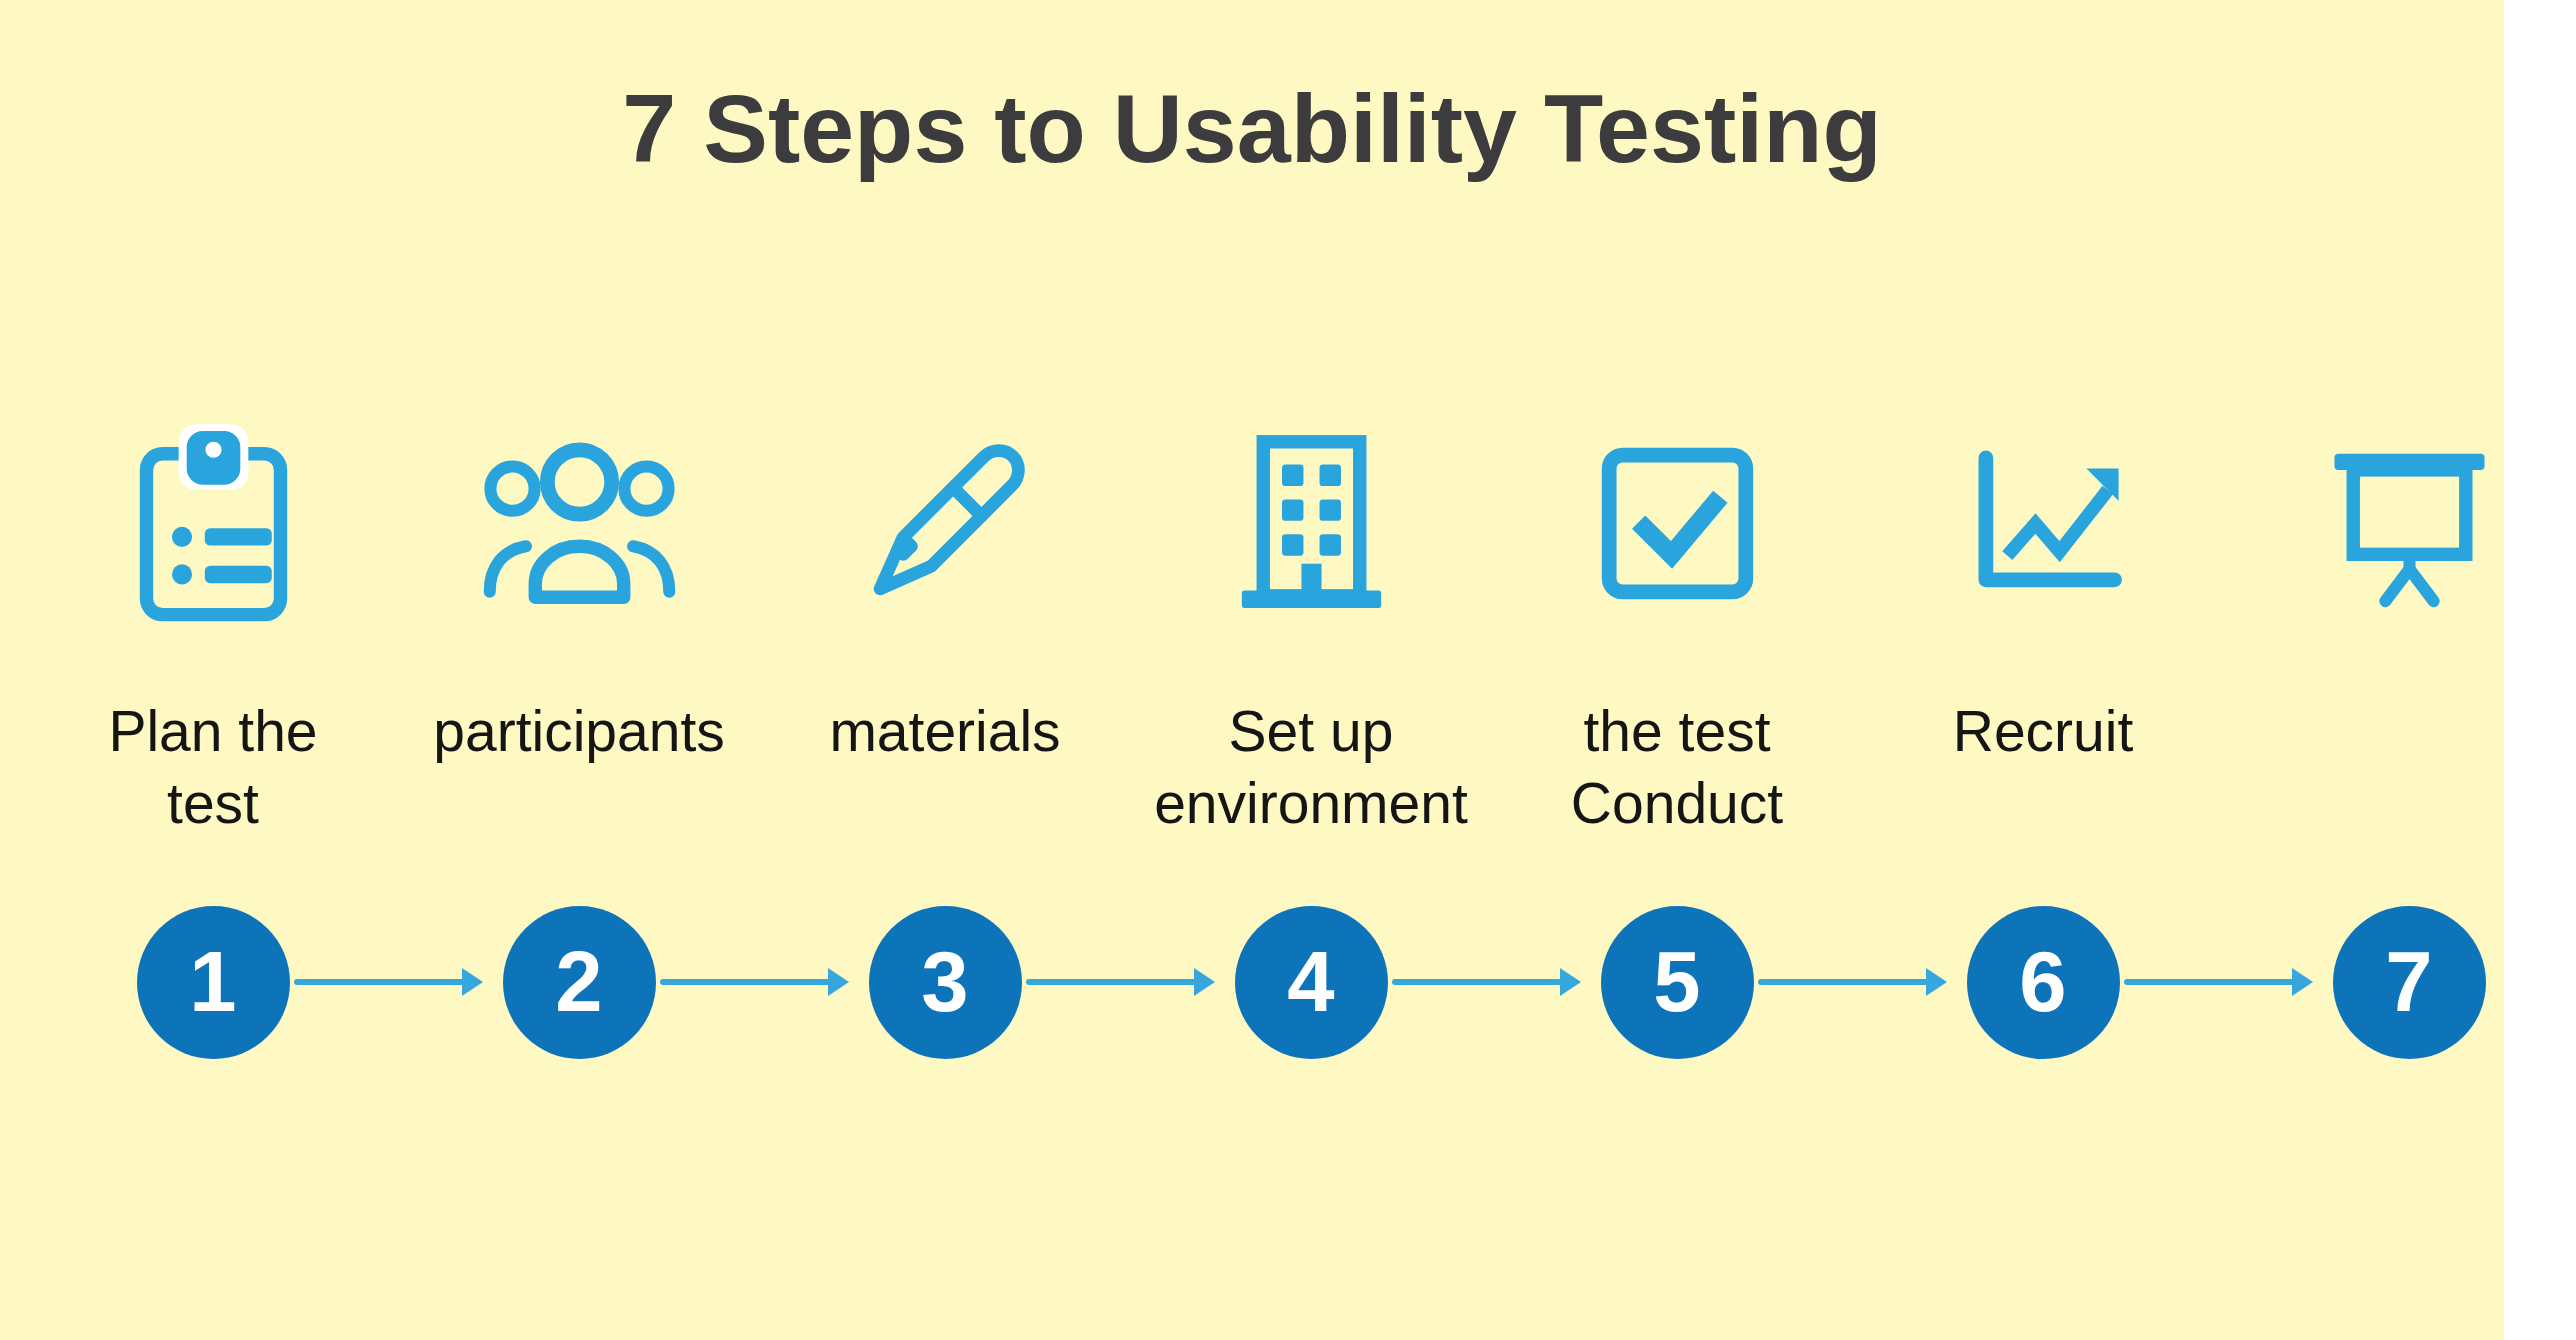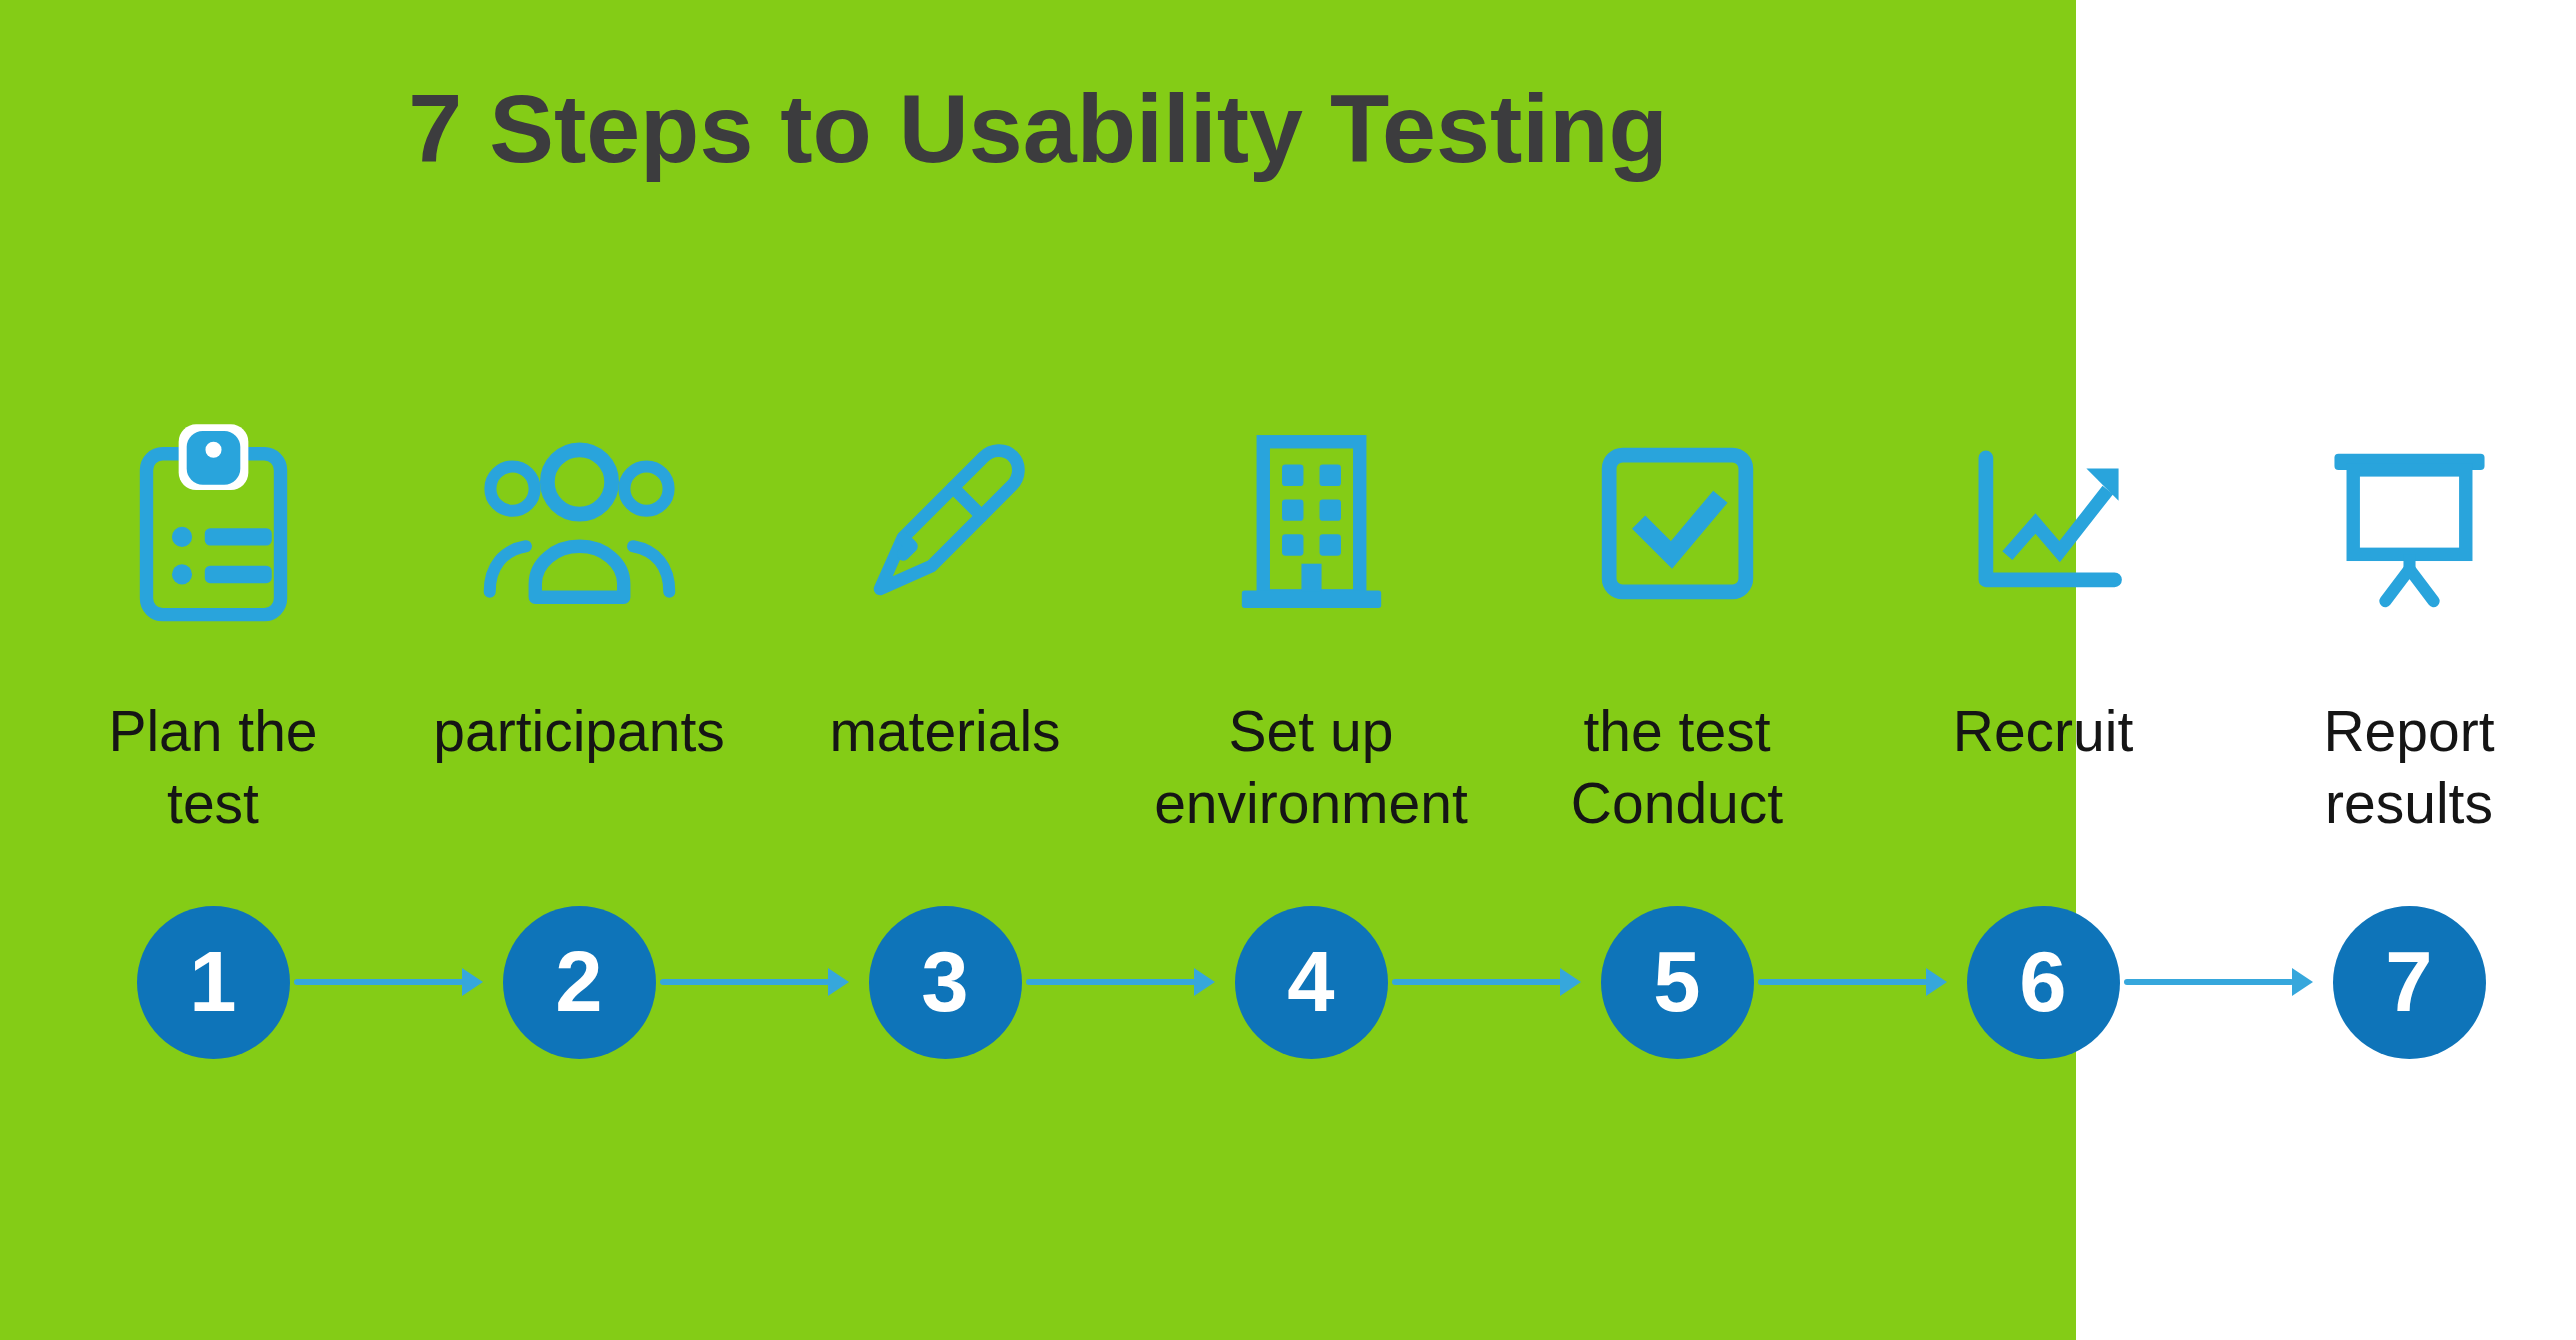--- a/index.html
+++ b/index.html
@@ -1,20 +1,20 @@
 <!DOCTYPE html>
 <html style="font-size:10.7px"><head>
 <meta charset="utf-8">
 <style>
   html, body { margin: 0; padding: 0; background: #ffffff; overflow: hidden; }
   .canvas {
     position: relative;
-    width: 2076px;
+    width: 2504px;
     height: 1341px;
-    background: #84cc16;
+    background: #fef9c3;
     font-family: "Liberation Sans", "DejaVu Sans", sans-serif;
   }
   .title {
     margin: 0;
     padding-top: 78px;
     text-align: center;
     font-size: 97px;
     line-height: 1.05;
     font-weight: bold;
     color: #3c3c3e;
@@ -210,24 +210,20 @@
 
     <div class="step">
       <div class="icon-box">
         <svg class="ico" width="201" height="201" viewBox="0 0 300 300">
           <rect x="38" y="46" width="224" height="24" rx="6" fill="#29A4DC"></rect>
           <rect x="66" y="70" width="168" height="126" stroke="#29A4DC" stroke-width="20" fill="none"></rect>
           <line x1="150" y1="196" x2="150" y2="222" stroke="#29A4DC" stroke-width="18"></line>
           <path d="M114,266 L150,218 L186,266" stroke="#29A4DC" stroke-width="18" stroke-linecap="round" stroke-linejoin="round" fill="none"></path>
         </svg>
       </div>
-      <div class="step-label">
-        <span class="lbl-line">Report</span>
-        <span class="lbl-line">results</span>
-      </div>
     </div>
 
   </div>
 
   <div class="nums-row">
 
     <div class="num-cell">
       <div class="circle">1</div>
       <div class="arrow">
         <div class="arrow-line"></div>

